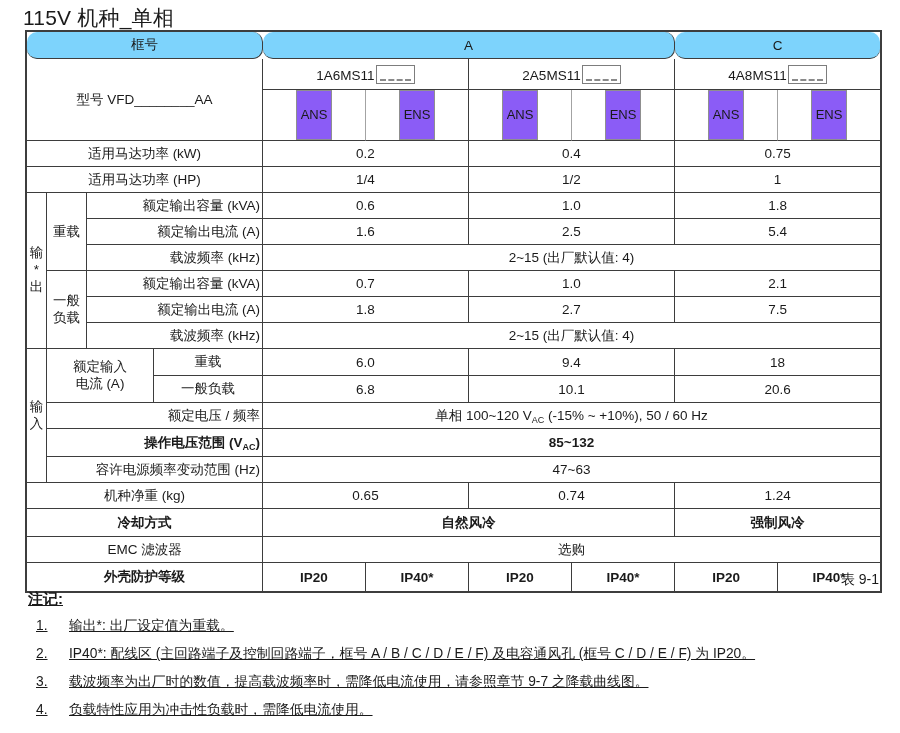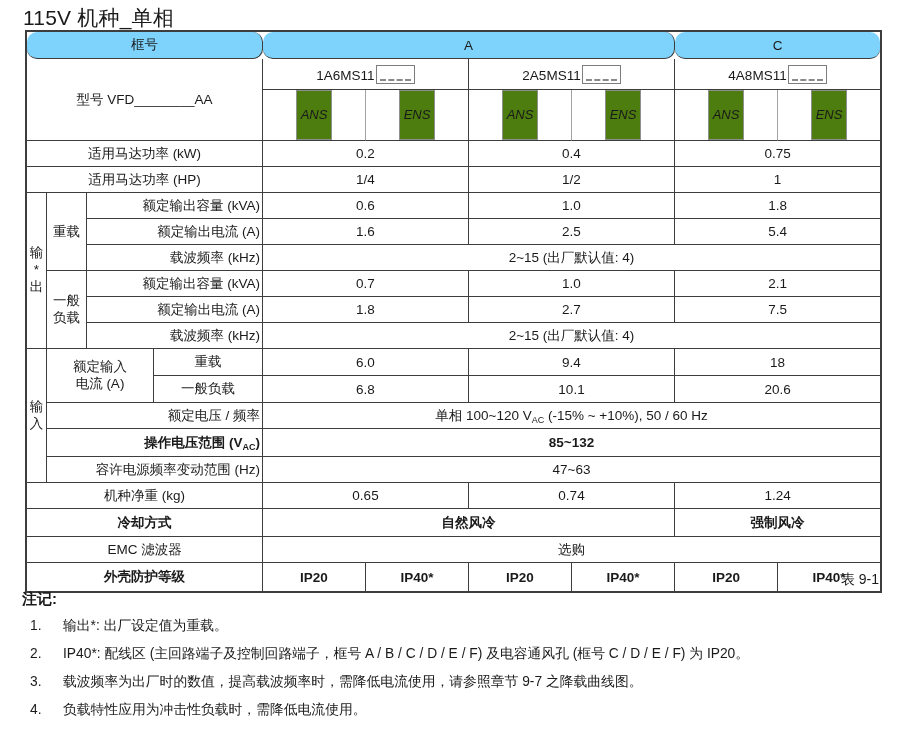--- a/index.html
+++ b/index.html
@@ -11,27 +11,27 @@
   td{border-right:1px solid #3d3d3d;border-bottom:1px solid #3d3d3d;
      font-size:13.5px;text-align:center;vertical-align:middle;padding:0 2px;
      overflow:hidden;background:#fff;}
   td.hdr{background:#7dd3fc;border-radius:10px;}
   td.lc{border-right:none;}
   tr.lastrow td{border-bottom:none;}
   td.vlight{border-right-color:#a3a3a3;}
   td.lbl-l{text-align:right;padding-left:6px;}
   td.ml{white-space:pre-line;line-height:1.25;}
   tr.h26{height:26px;} tr.h27{height:27px;} tr.h28{height:28px;font-weight:bold;} tr.h31{height:31px;margin-top:42px;}
-  .badge{display:inline-block;border:1px solid #8f8f8f;padding:16px 4px;line-height:16px;font-size:13px;background:#4d7c0f;font-style:italic;}
+  .badge{display:inline-block;border:1px solid #8f8f8f;padding:16px 4px;line-height:16px;font-size:13px;background:#8b5cf6;}
   .mbox{display:inline-block;position:relative;width:37px;height:17px;border:1px solid #7d7d7d;
         vertical-align:-4px;margin-left:1px;background:#fff;}
   .mbox::after{content:"";position:absolute;left:3px;right:3px;bottom:2px;border-bottom:2px dashed #8a8a8a;}
   .sub{font-size:9px;vertical-align:-3px;letter-spacing:0;}
   .caption{position:absolute;left:25px;top:571px;width:854px;text-align:right;font-size:14px;}
-  .notes{position:absolute;left:22px;top:586px;width:866px;}
+  .notes{position:absolute;left:28px;top:586px;width:866px;text-decoration:underline;}
   .notes-heading{font-size:15px;font-weight:bold;line-height:26px;}
   .note{display:flex;line-height:28px;font-size:13.8px;}
   .note-num{width:33px;margin-left:8px;flex:none;}
   .note-text{flex:1;}
 </style>
 </head>
 <body>
 
 <div class="page">
 

